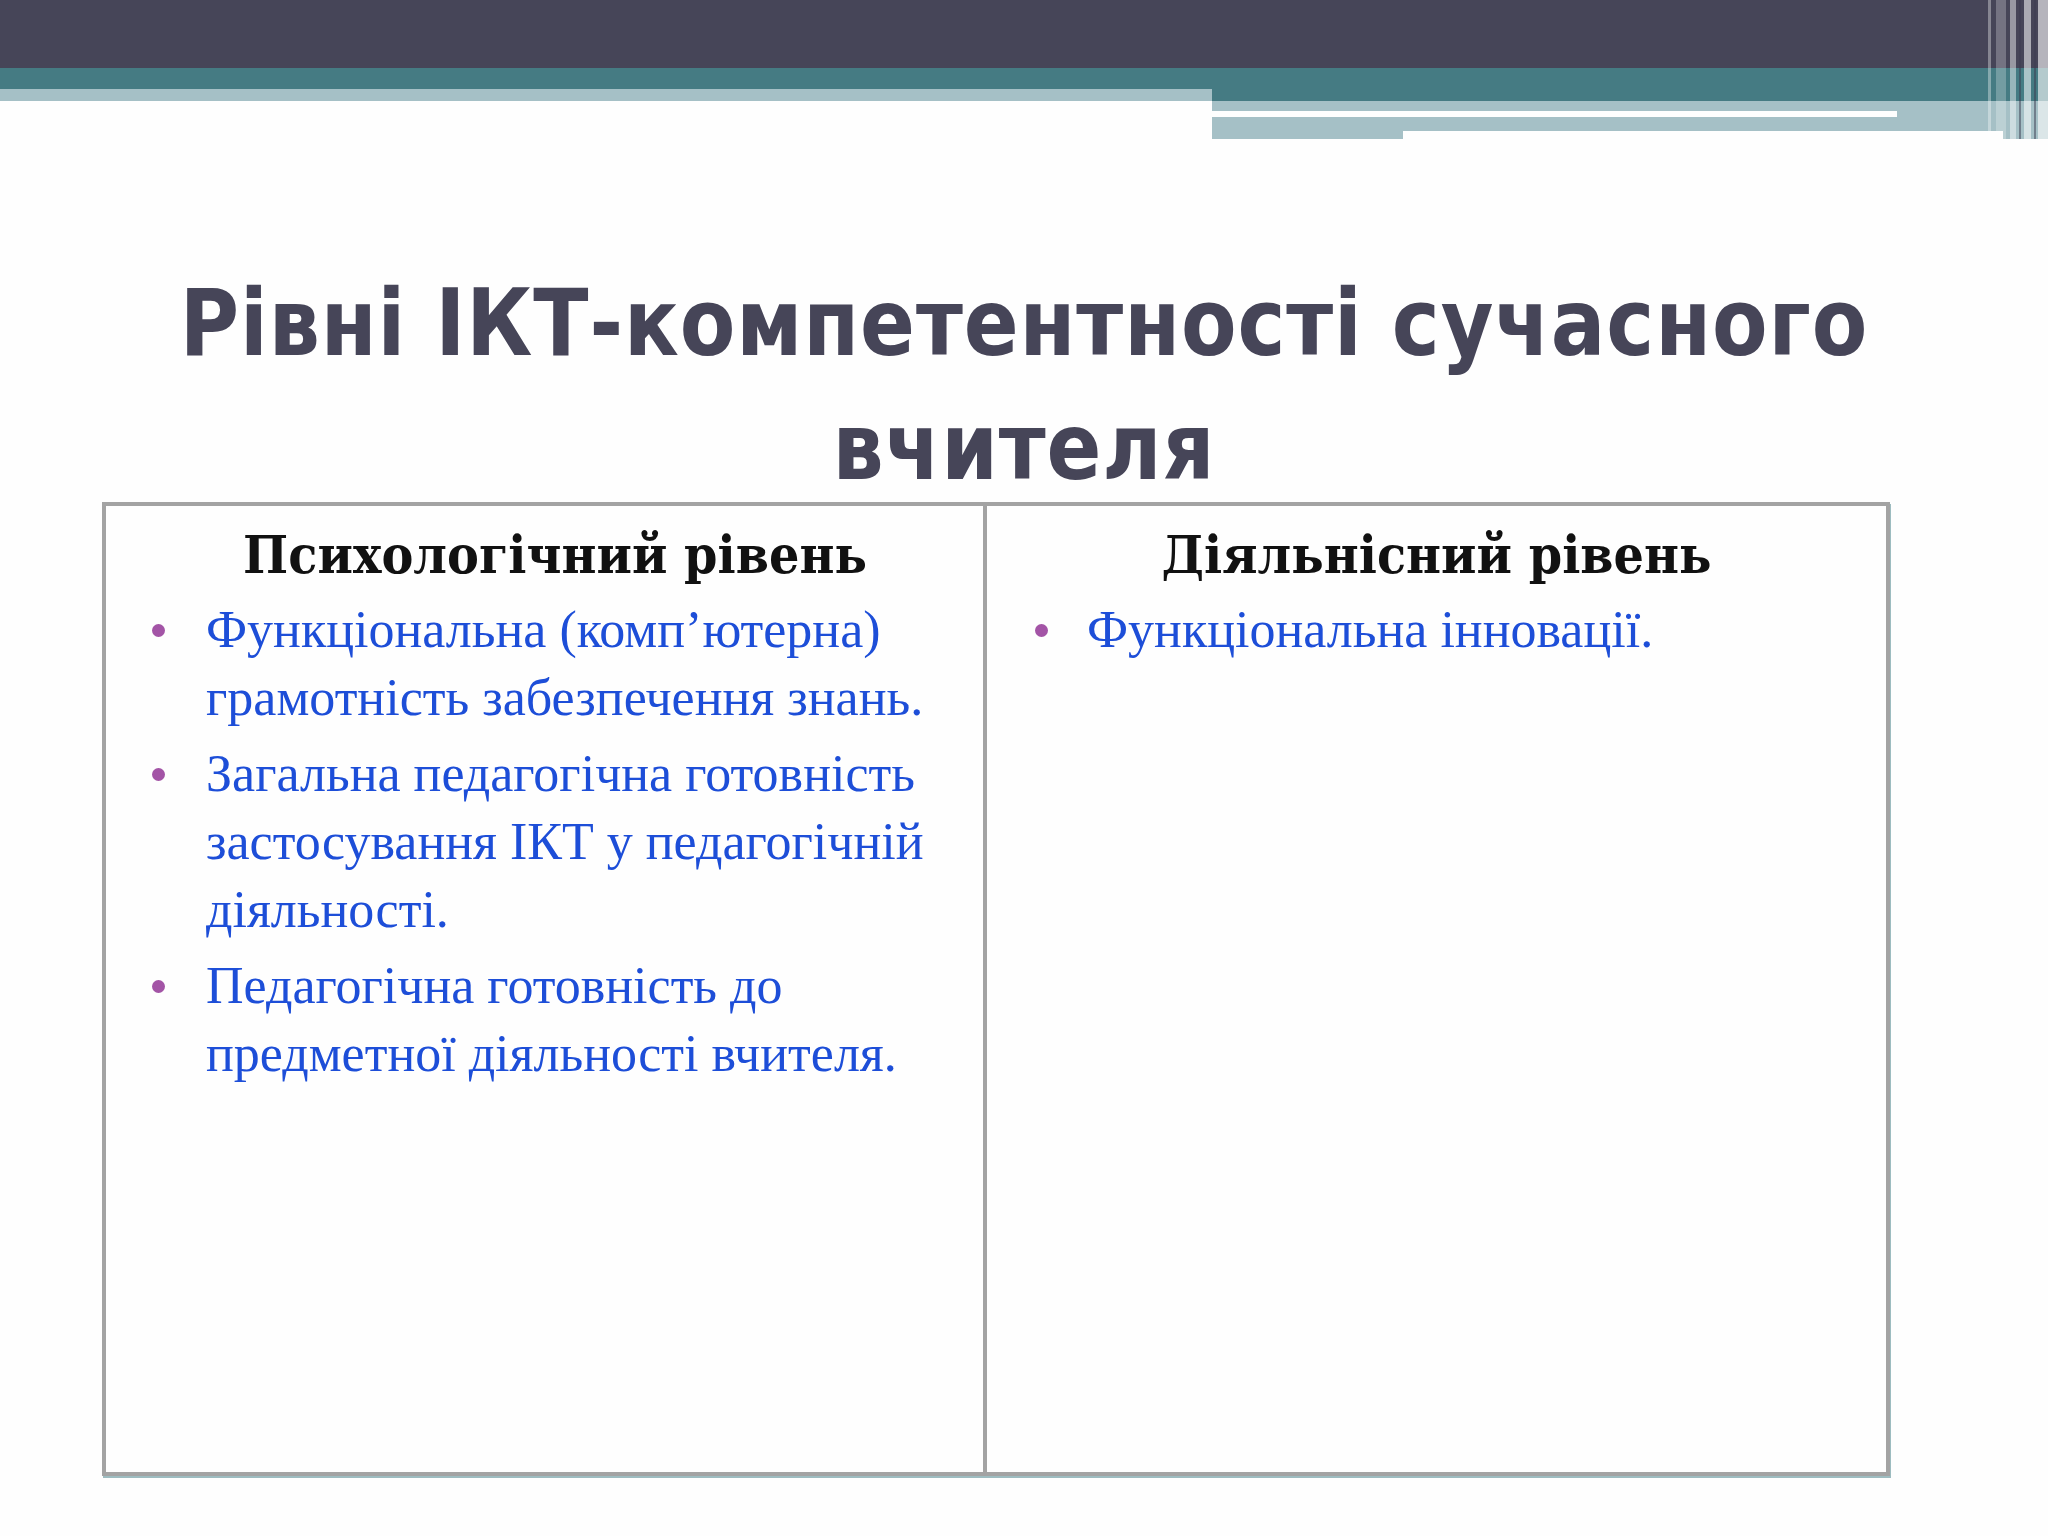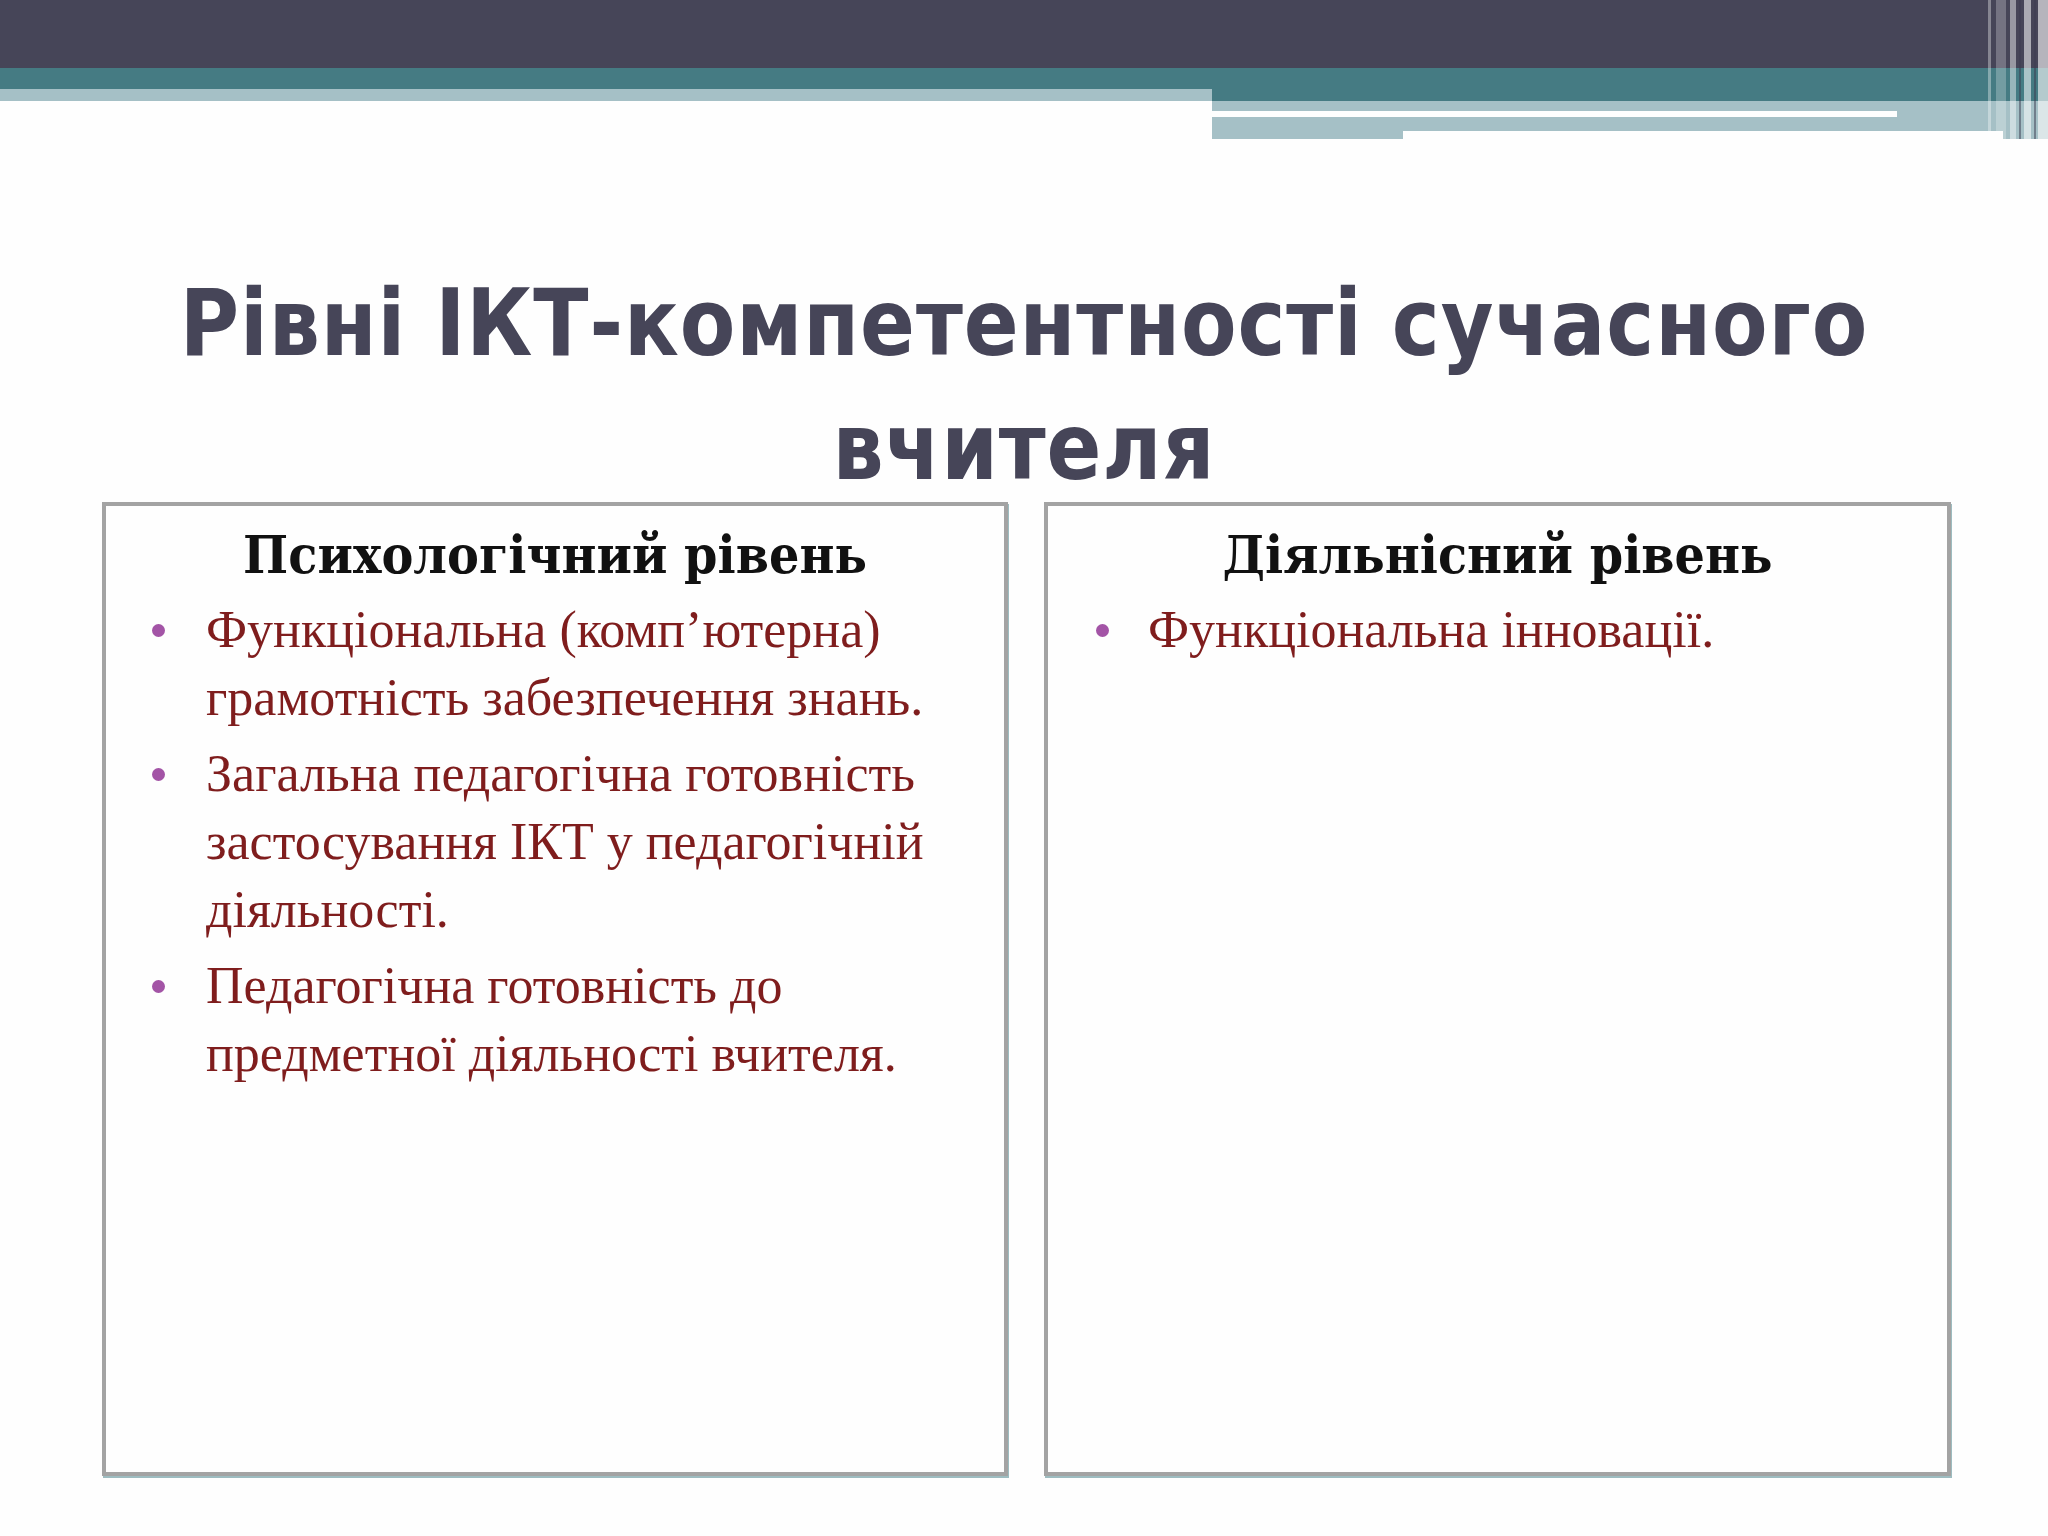--- a/index.html
+++ b/index.html
@@ -25,31 +25,31 @@
       letter-spacing: 1px;
       transform: scaleX(0.88); transform-origin: center top;
     }
 
     .panel {
       position: absolute; top: 502px; height: 966px;
       border: 4px solid #a3a3a3; background: #fefefe;
       box-shadow: 1px 2px 0 #9dbcc0;
     }
     .panel.left { left: 102px; width: 898px; }
-    .panel.right { left: 1044px; width: 899px; }
+    .panel.right { left: 983px; width: 899px; }
     .panel-heading {
       text-align: center; font-family: "DejaVu Serif", serif; font-weight: bold;
       font-size: 52px; color: #111; margin-top: 14px; line-height: 70px;
       transform: scaleX(0.92);
     }
     ul.items { list-style: none; margin: 6px 0 0 0; padding: 0; }
     ul.items li {
       position: relative; padding-left: 100px; padding-right: 10px;
       font-family: "Liberation Serif", serif; font-size: 52px; line-height: 68px;
-      color: #7f1d1d; margin-bottom: 8px;
+      color: #1d4ed8; margin-bottom: 8px;
     }
     ul.items li .bullet {
       position: absolute; left: 46px; top: 28px; width: 13px; height: 13px;
       border-radius: 50%; background: #a354a6;
     }
     .panel.right ul.items li .bullet { left: 48px; }
   </style>
 </head>
 <body>
 

